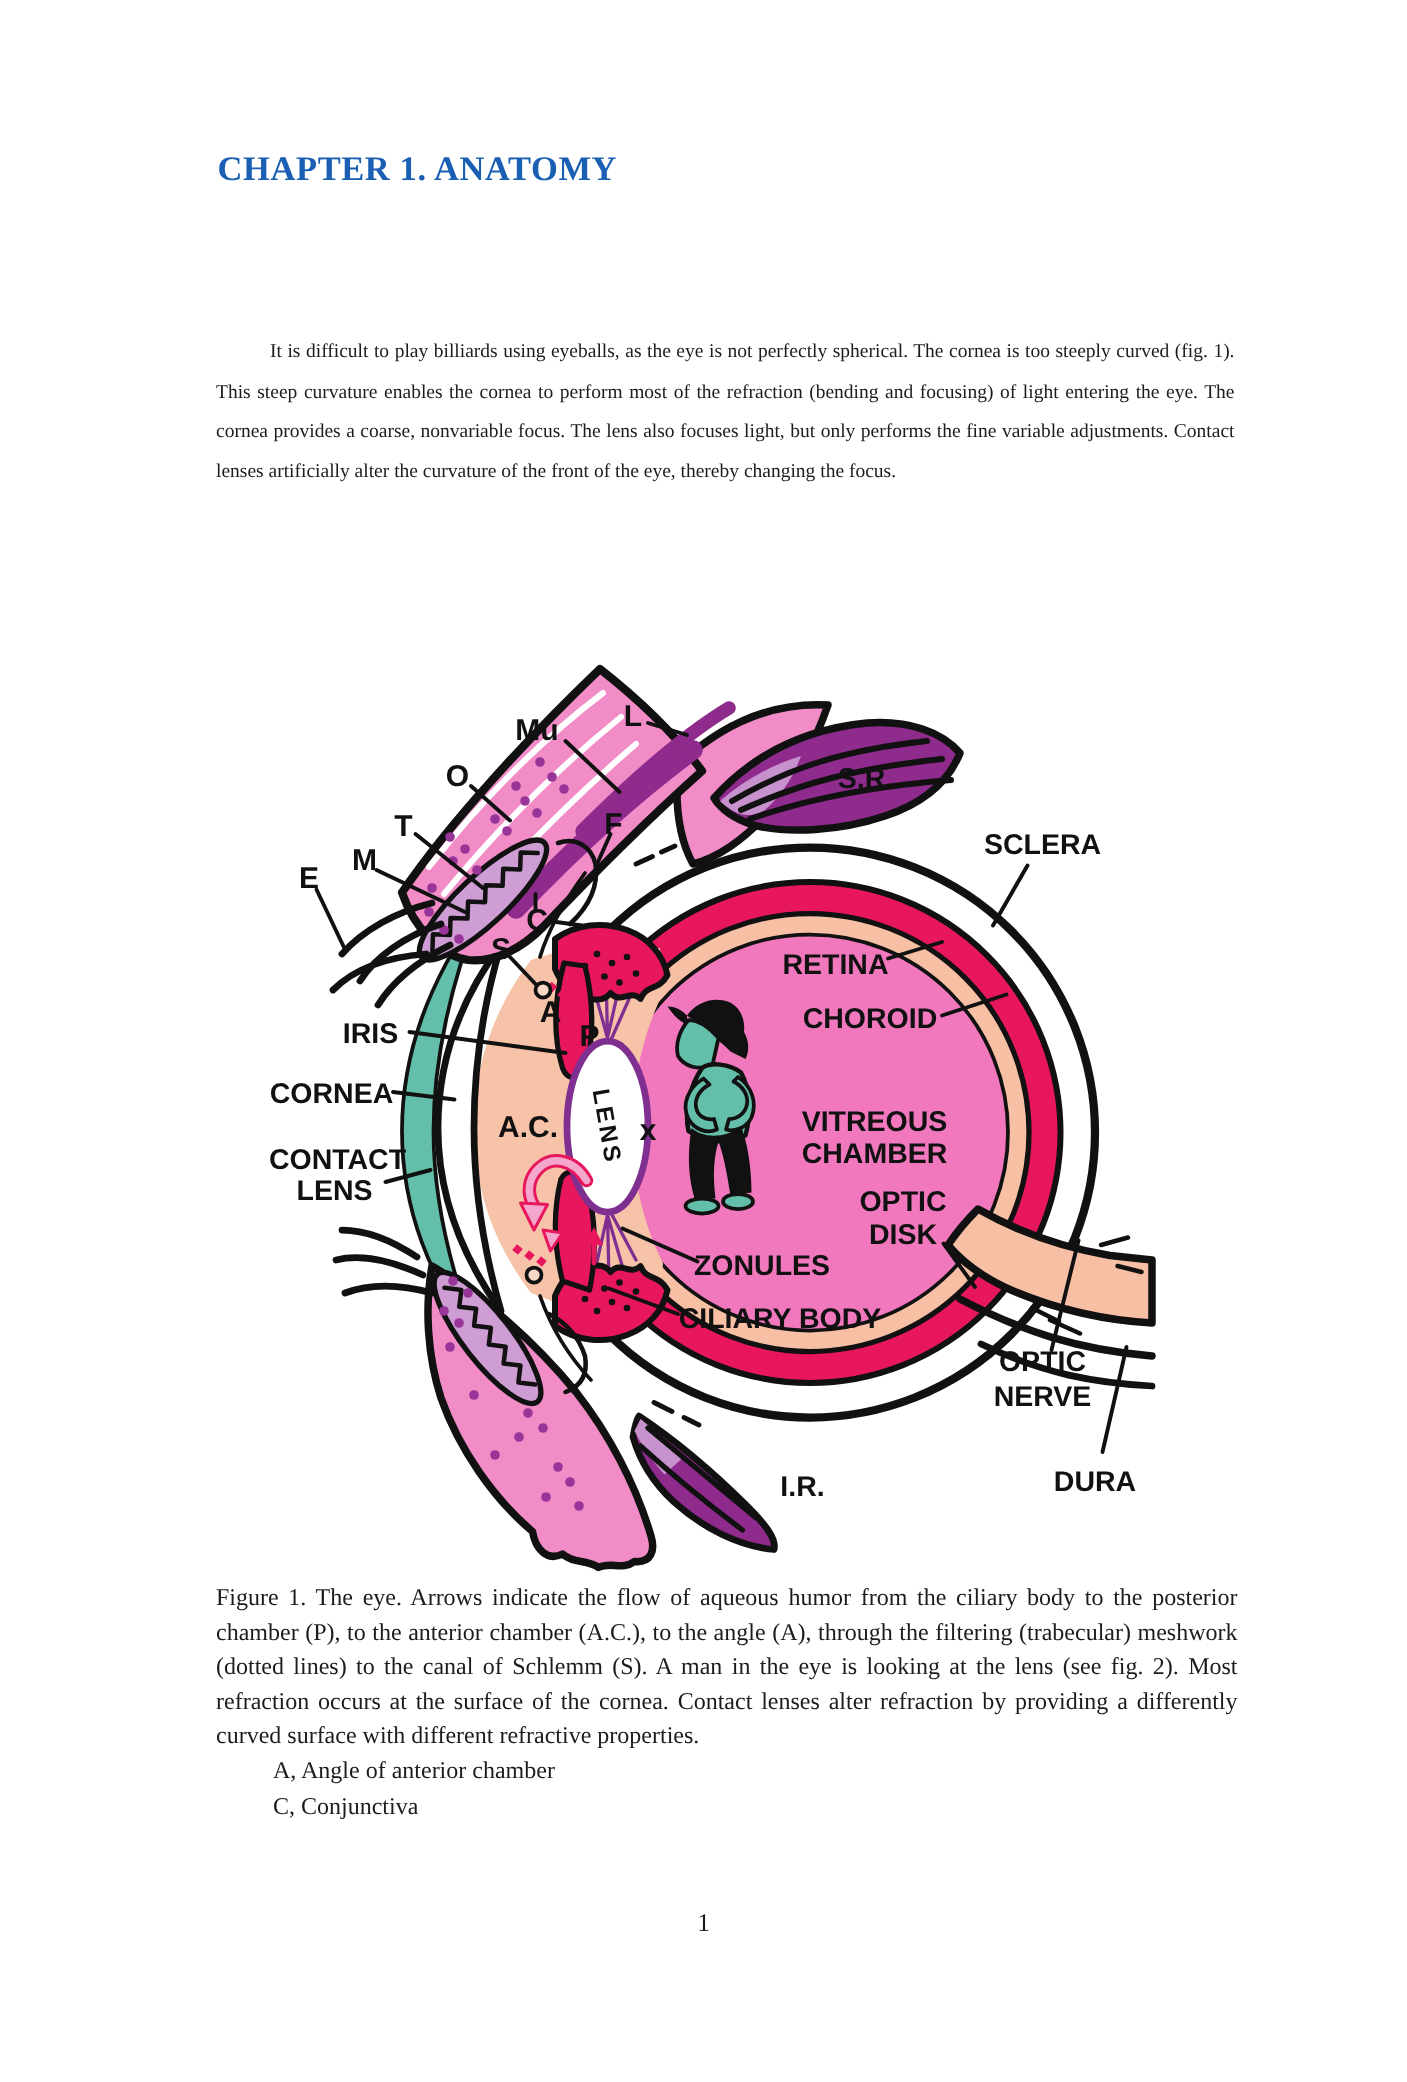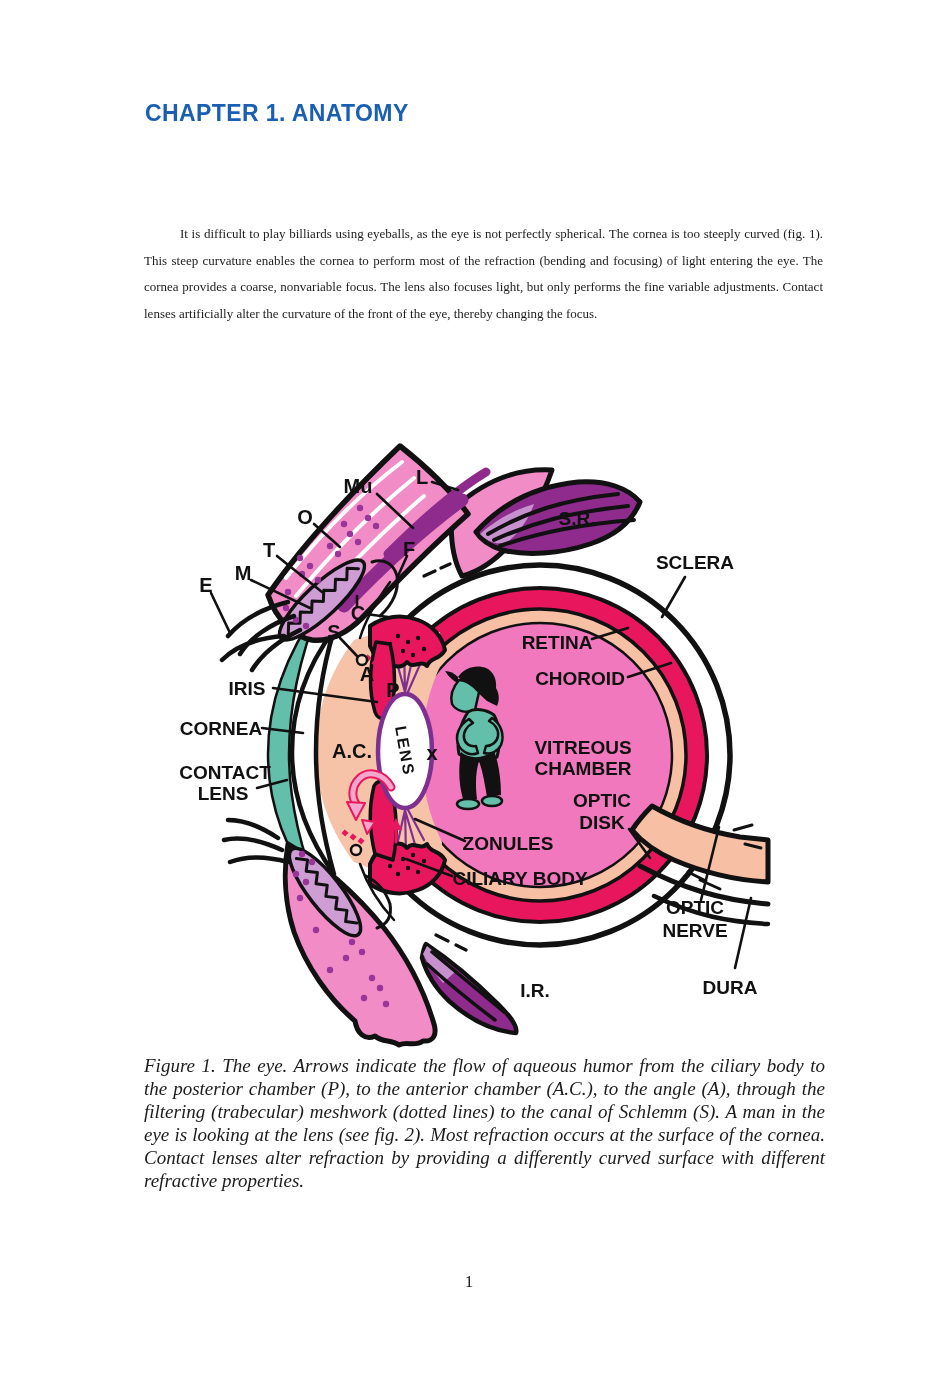--- a/index.html
+++ b/index.html
@@ -1,24 +1,24 @@
 <!DOCTYPE html>
 <html><head>
 <meta charset="utf-8">
 <style>
   html,body{margin:0;padding:0;}
   body{width:938px;height:1388px;background:#ffffff;position:relative;
        font-family:"Liberation Serif", serif;color:#1c1c1c;overflow:hidden;}
   .abs{position:absolute;}
   #title{left:145px;top:100px;font-size:23px;font-weight:bold;color:#1a5fb4;
-         letter-spacing:.4px;font-family:Liberation Sans, sans-serif;}
+         letter-spacing:.4px;font-family:Liberation Serif, serif;}
   #body-paragraph{left:144px;top:221px;width:679px;font-size:13px;line-height:26.6px;
          text-align:justify;text-indent:36px;}
   #figure-svg{left:0px;top:430px;}
-  #caption-block{left:144px;top:1054px;width:681px;font-size:19px;line-height:23.1px;font-style:italic;}
+  #caption-block{left:144px;top:1054px;width:681px;font-size:16px;line-height:23.1px;}
   #caption-text{text-align:justify;}
   .legend-line{padding-left:38px;}
   #page-number{left:0;top:1272px;width:938px;text-align:center;font-size:17px;}
   svg text{font-family:"Liberation Sans",sans-serif;font-weight:bold;fill:#111;}
   text.big{font-size:19px;}
   text.sm{font-size:20px;}
   text.lens-t{font-size:16px;letter-spacing:2px;}
 </style>
 </head>
 <body>
@@ -243,15 +243,17 @@
       <text class="big" x="695" y="484" text-anchor="middle">OPTIC</text>
       <text class="big" x="695" y="507" text-anchor="middle">NERVE</text>
       <text class="big" x="535" y="567" text-anchor="middle">I.R.</text>
       <text class="big" x="730" y="564" text-anchor="middle">DURA</text>
     </g>
   </g>
 </svg>
 
 <div class="abs" id="caption-block">
   <div id="caption-text">Figure 1. The eye. Arrows indicate the flow of aqueous humor from the ciliary body to the posterior chamber (P), to the anterior chamber (A.C.), to the angle (A), through the filtering (trabecular) meshwork (dotted lines) to the canal of Schlemm (S). A man in the eye is looking at the lens (see fig. 2). Most refraction occurs at the surface of the cornea. Contact lenses alter refraction by providing a differently curved surface with different refractive properties.</div>
+  <div class="legend-line">A, Angle of anterior chamber</div>
+  <div class="legend-line">C, Conjunctiva</div>
 </div>
 
 <div class="abs" id="page-number">1</div>
 
 </body></html>

